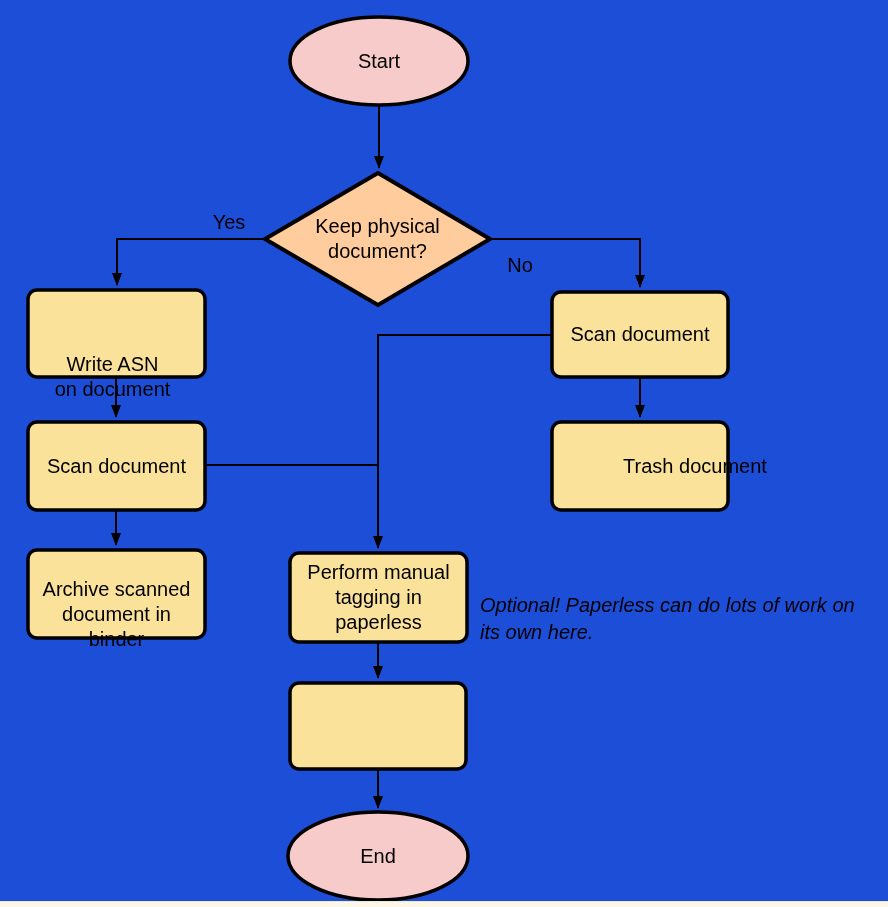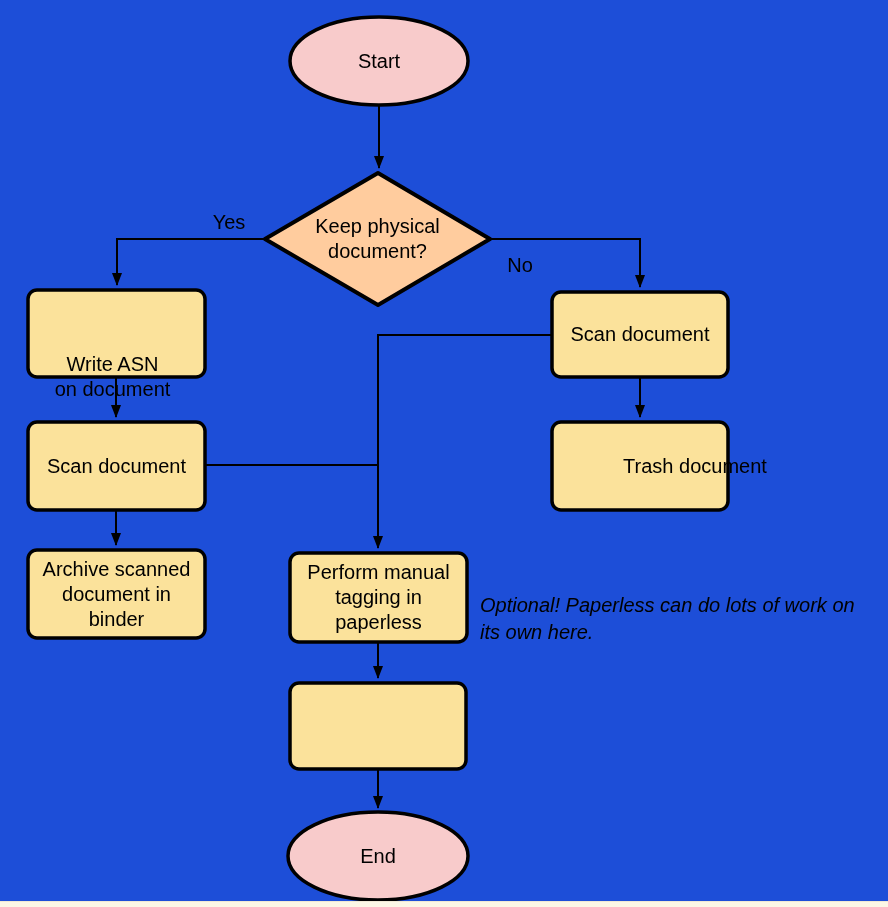--- a/index.html
+++ b/index.html
@@ -106,21 +106,21 @@
   <div class="label" style="left:290px; top:17px; width:178px; height:88px;">Start</div>
 
   <div class="label" style="left:265px; top:173px; width:225px; height:132px;">Keep physical
 document?</div>
 
   <div class="label" style="left:24px; top:290px; width:177px; height:94px;margin-top:40px;">Write ASN
 on document</div>
 
   <div class="label" style="left:28px; top:422px; width:177px; height:88px;">Scan document</div>
 
-  <div class="label" style="left:28px; top:550px; width:177px; height:88px;">Archive scanned
+  <div class="label" style="left:28px; top:570px; width:177px; height:88px;">Archive scanned
 document in
 binder</div>
 
   <div class="label" style="left:552px; top:292px; width:176px; height:85px;">Scan document</div>
 
   <div class="label" style="left:549px; top:422px; width:204px; height:88px;margin-left:44px;">Trash document</div>
 
   <div class="label" style="left:290px; top:553px; width:177px; height:89px;">Perform manual
 tagging in
 paperless</div>

